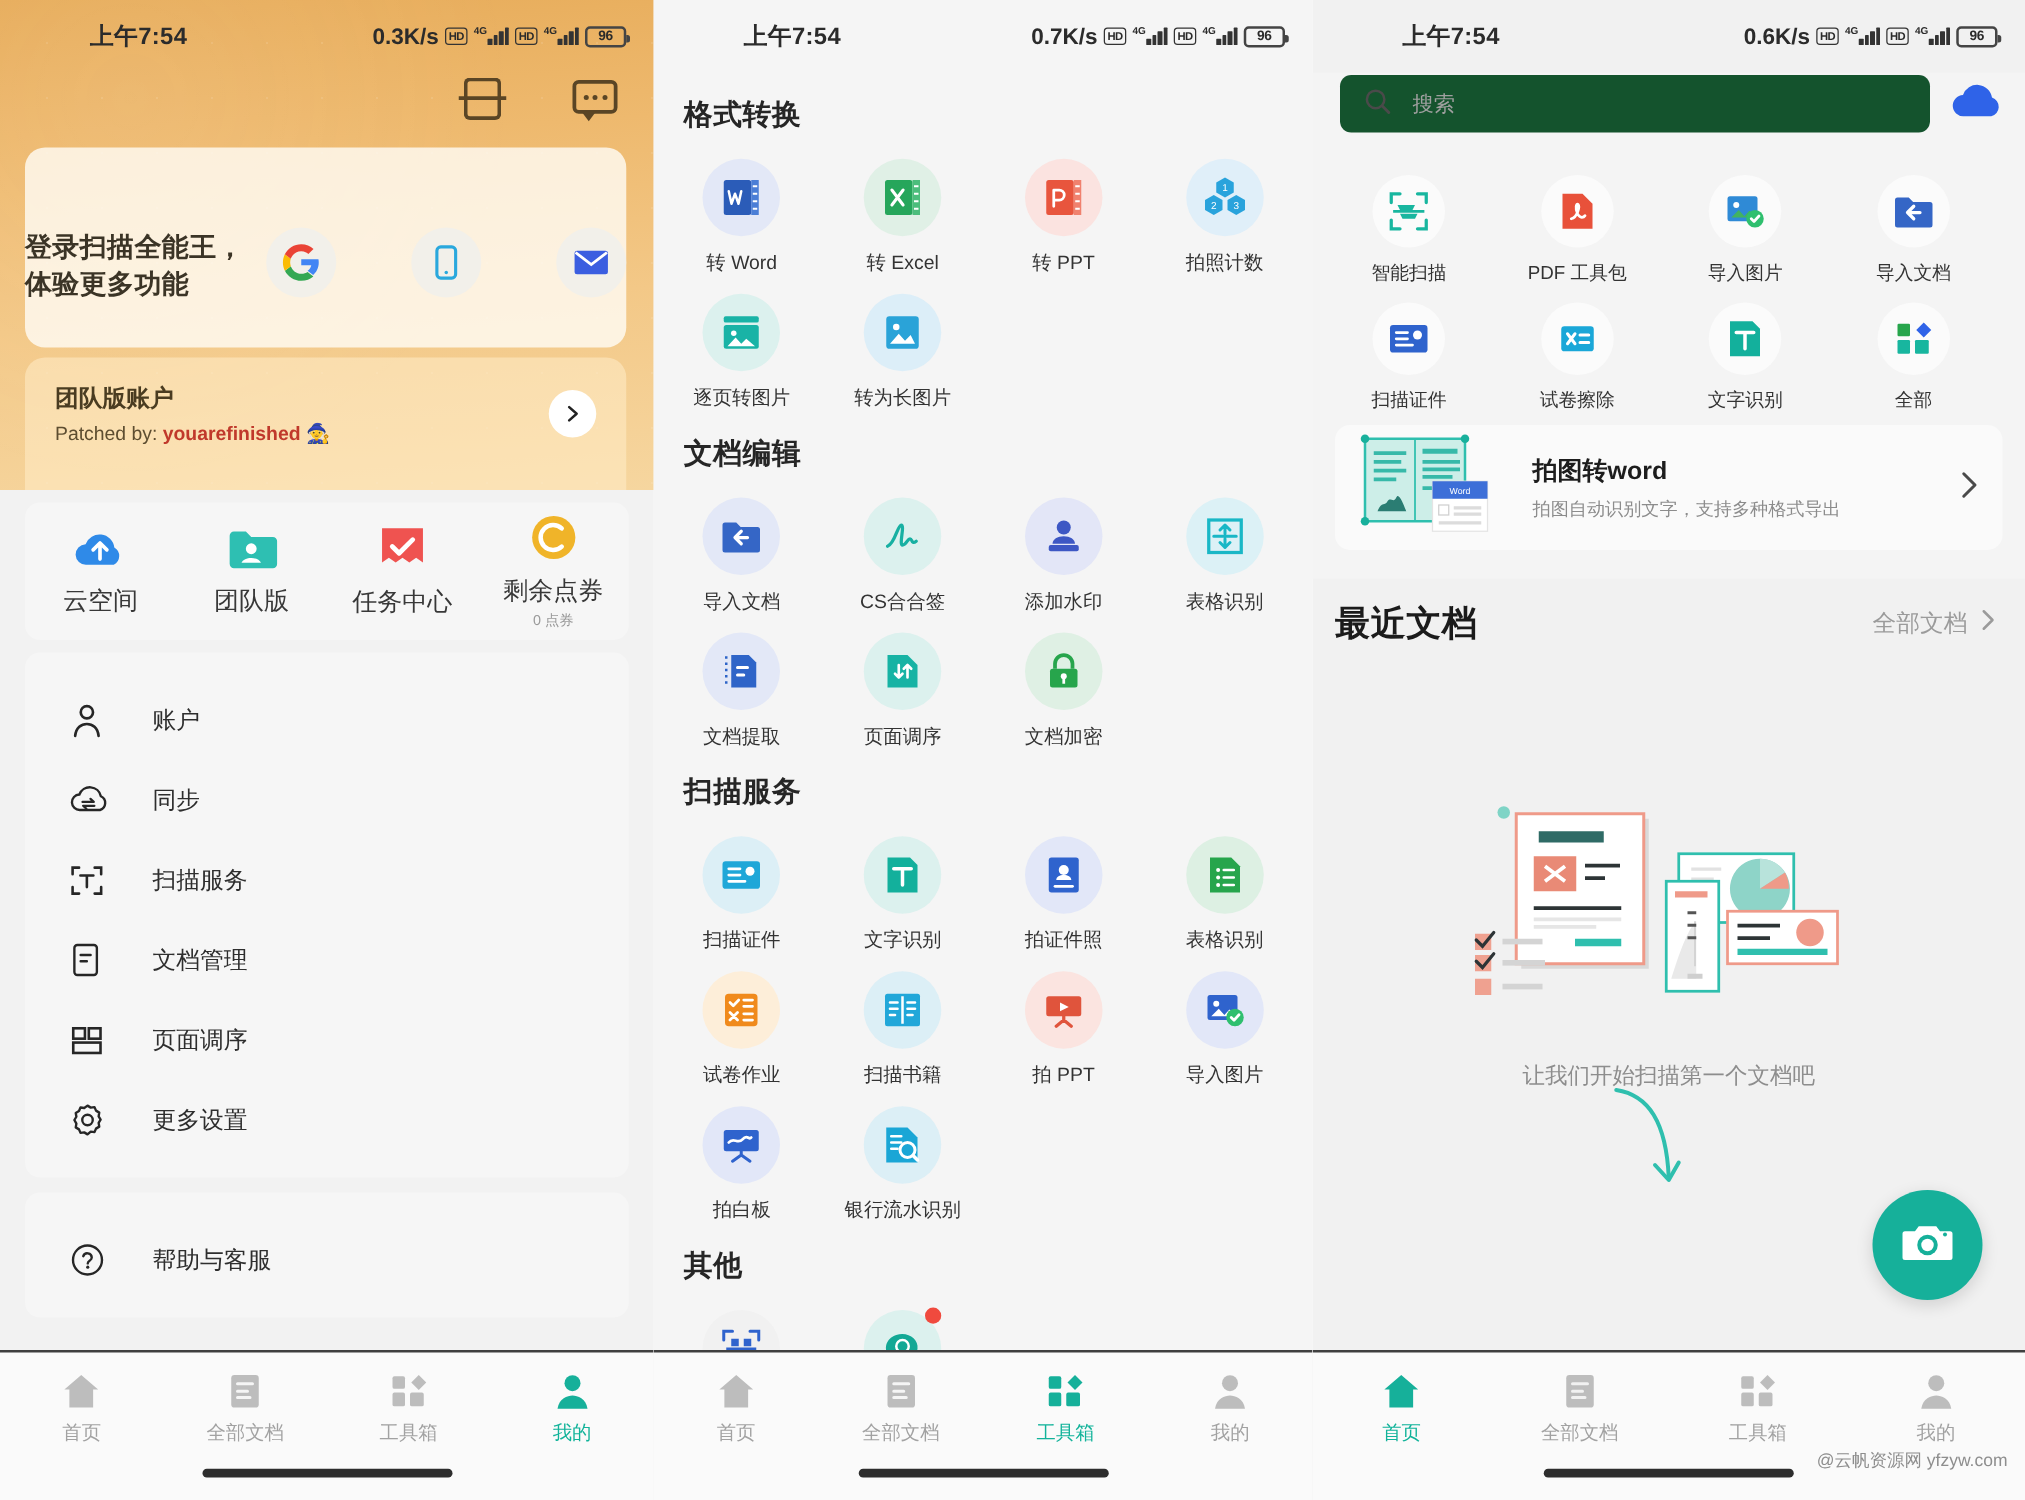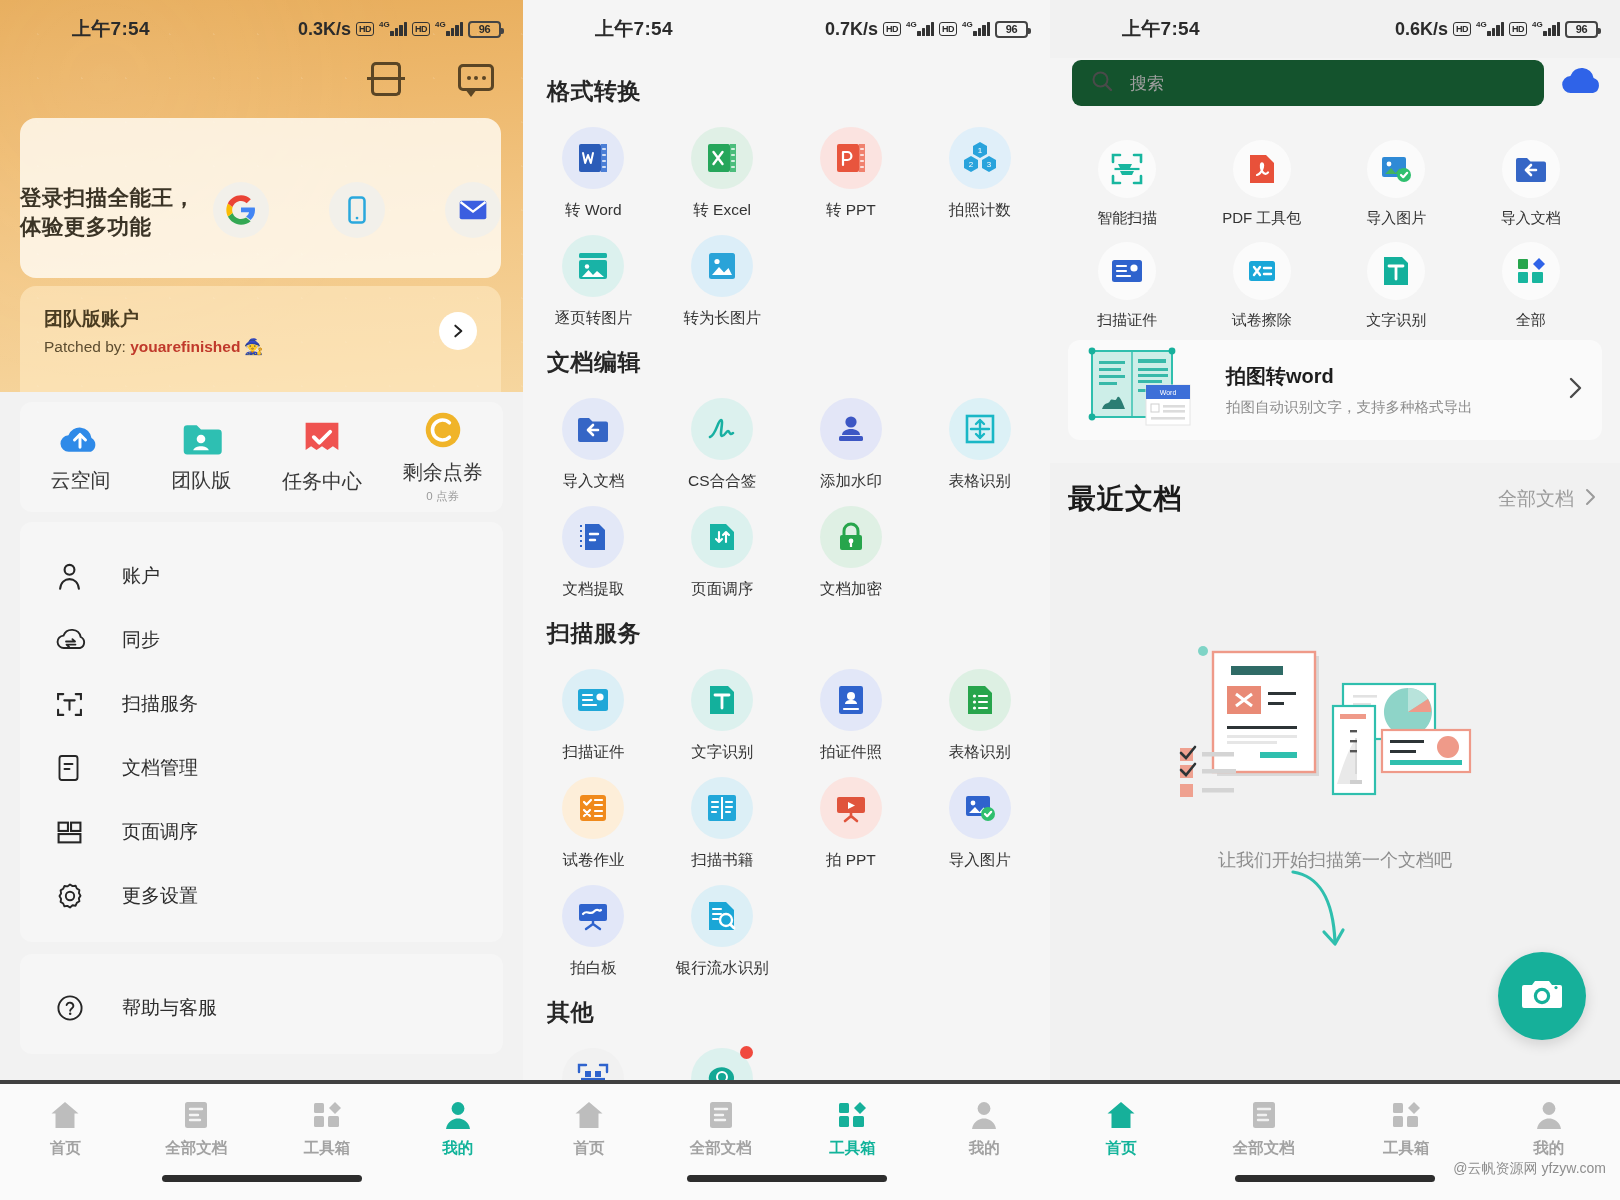--- a/index.html
+++ b/index.html
@@ -90,21 +90,21 @@
   .quick .q-sub{ font-size:11.5px; color:#9a9a9a; margin-top:3px;}
 
   .menu-card{ margin:10px 20px 0 20px; background:#f6f6f6; border-radius:12px; padding:22px 0 14px 0;}
   .menu-card.second{ margin-top:12px; }
   .mrow{ display:flex; align-items:center; height:64px; padding-left:36px; cursor:pointer;}
   .mrow .m-ic{ width:42px; display:flex; align-items:center; justify-content:flex-start;}
   .mrow .m-lbl{ font-size:19px; color:#2e2e2e; margin-left:24px;}
 
   
   .tabbar{ position:absolute; left:0; right:0; bottom:0; height:120px;
-           background:#fafafa; border-top:4px solid #404040; display:flex; align-items:flex-start; padding-top:16px;font-weight:bold;}
+           background:#fafafa; border-top:2px solid #404040; display:flex; align-items:flex-start; padding-top:16px;}
   .tab{ flex:1; display:flex; flex-direction:column; align-items:center; cursor:pointer;}
   .tab .t-lbl{ font-size:15.5px; color:#a2a2a2; margin-top:8px;}
   .tab.active .t-lbl{ color:#12b39a;}
   .homebar{ position:absolute; bottom:18px; left:50%; transform:translateX(-50%);
             width:200px;height:7px;border-radius:4px;background:#2d2d2d;}
 
   
   .p2{ background:#f5f5f5; }
   .sec-title{ font-size:23px; font-weight:bold; color:#262626; margin:18px 0 6px 24px; letter-spacing:.5px;}
   .grid{ display:flex; flex-wrap:wrap; padding:0 6px;}

